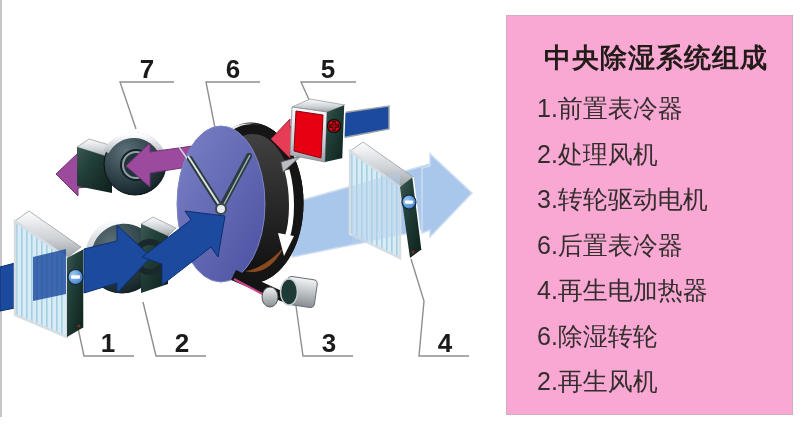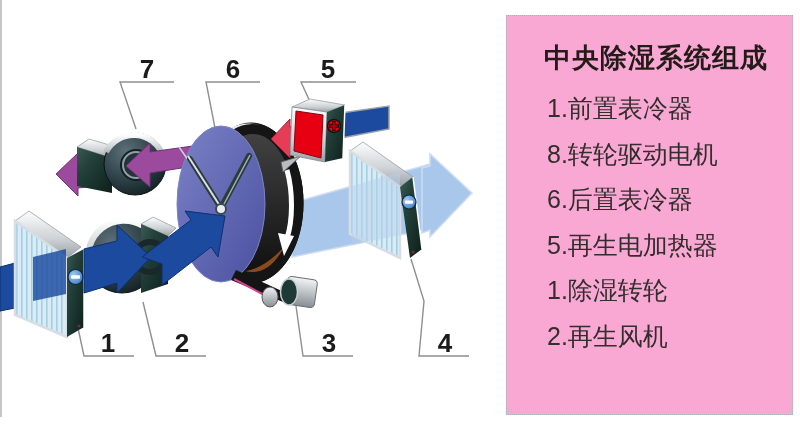--- a/index.html
+++ b/index.html
@@ -12,21 +12,21 @@
   .callout-num{font-family:"Liberation Sans","DejaVu Sans",sans-serif;font-size:26px;font-weight:bold;fill:#1b1b1b;}
   .leader{fill:none;stroke:#8f8f8f;stroke-width:1.4px;}
   .panel{
     position:absolute;left:506px;top:15px;width:287px;height:400px;
     border:1px dotted #b0b0b0;box-sizing:border-box;background:#f9a8d4;
     padding:24px 0 0 30px;
   }
   .panel h1{
     margin:0 0 10px 7px;font-size:27px;font-weight:bold;color:#221b17;letter-spacing:1px;
   }
-  .panel ul{list-style:none;margin:10px;padding:0;}
+  .panel ul{list-style:none;margin:0;padding:0;}
   .panel li{
     font-size:25px;line-height:45.5px;color:#332e2c;white-space:nowrap;
   }
 </style>
 </head>
 <body>
 
 <div class="stage">
   <div class="edge-line"></div>
 
@@ -203,20 +203,21 @@
         <path d="M334,121 v10 M329,126 h10" stroke="#2a0303" stroke-width="3.4" fill="none"></path>
         <path d="M334,122 v8 M330,126 h8" stroke="#e60012" stroke-width="1.2" fill="none"></path>
       </g>
     </g>
   </svg>
 
   <aside class="panel">
     <h1>中央除湿系统组成</h1>
     <ul>
       <li>1.前置表冷器</li>
-      <li>8.转轮驱动电机</li>
+      <li>2.处理风机</li>
+      <li>3.转轮驱动电机</li>
       <li>6.后置表冷器</li>
-      <li>5.再生电加热器</li>
-      <li>1.除湿转轮</li>
+      <li>4.再生电加热器</li>
+      <li>6.除湿转轮</li>
       <li>2.再生风机</li>
     </ul>
   </aside>
 </div>
 
 </body></html>

